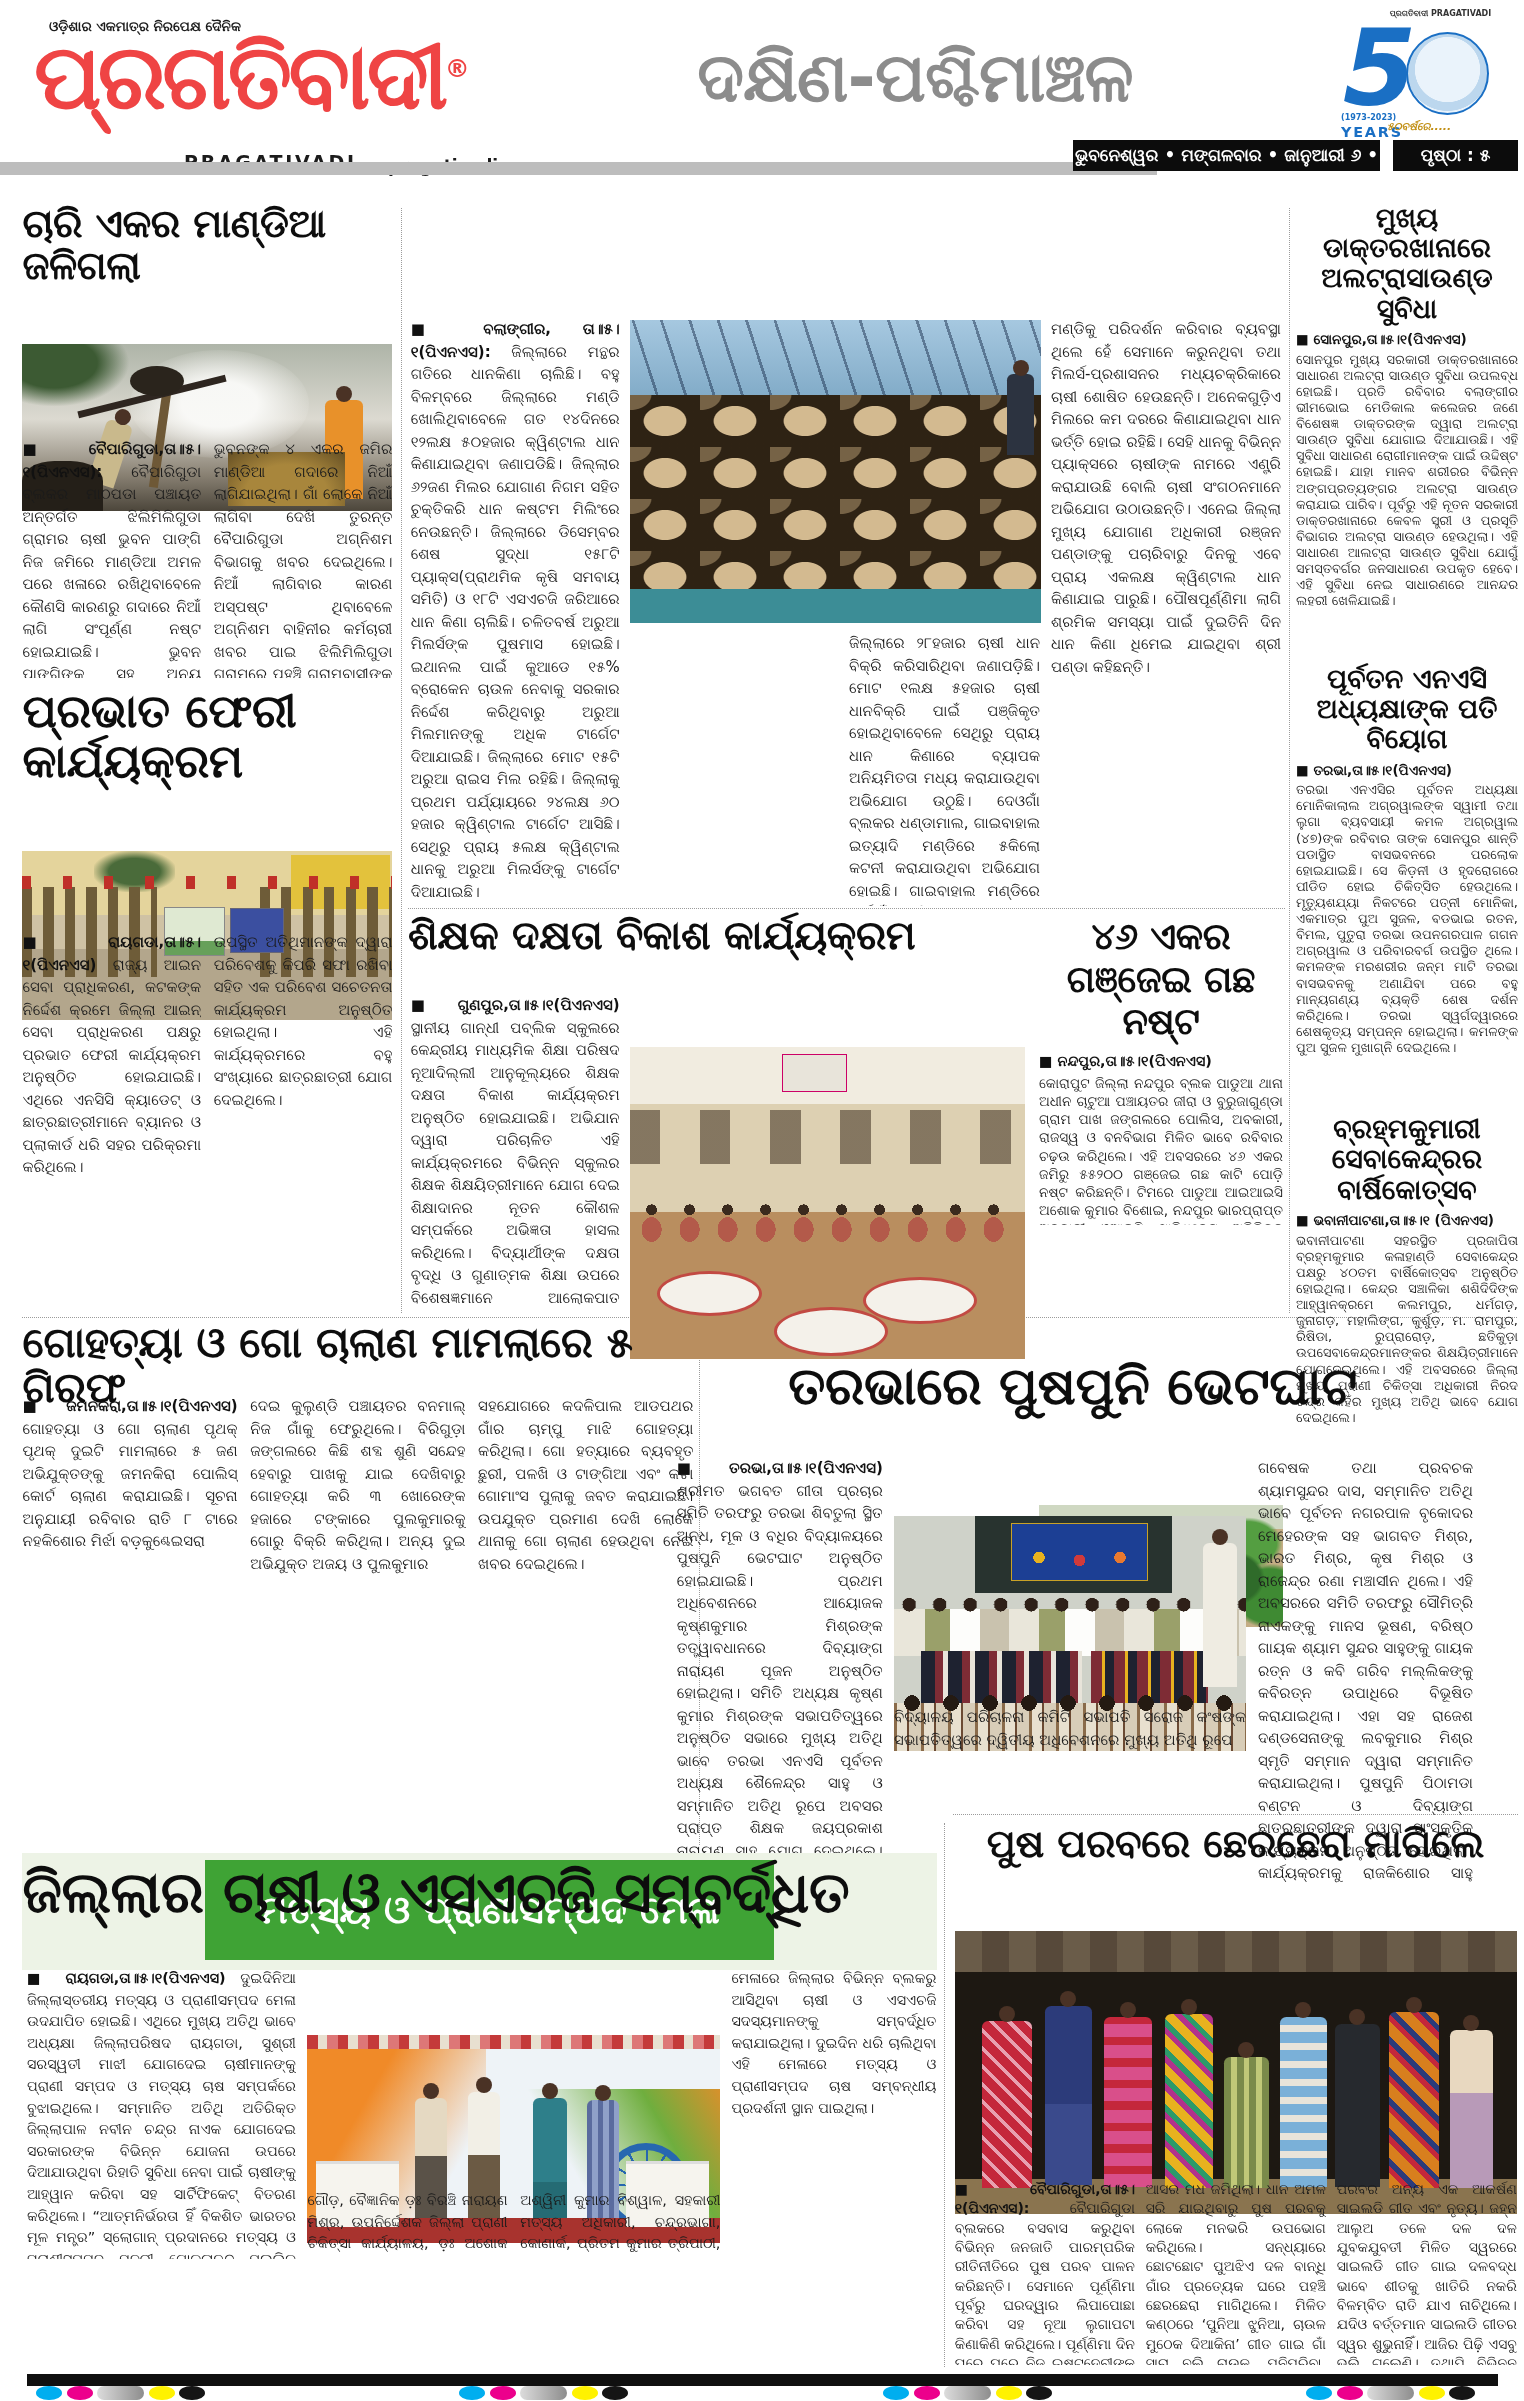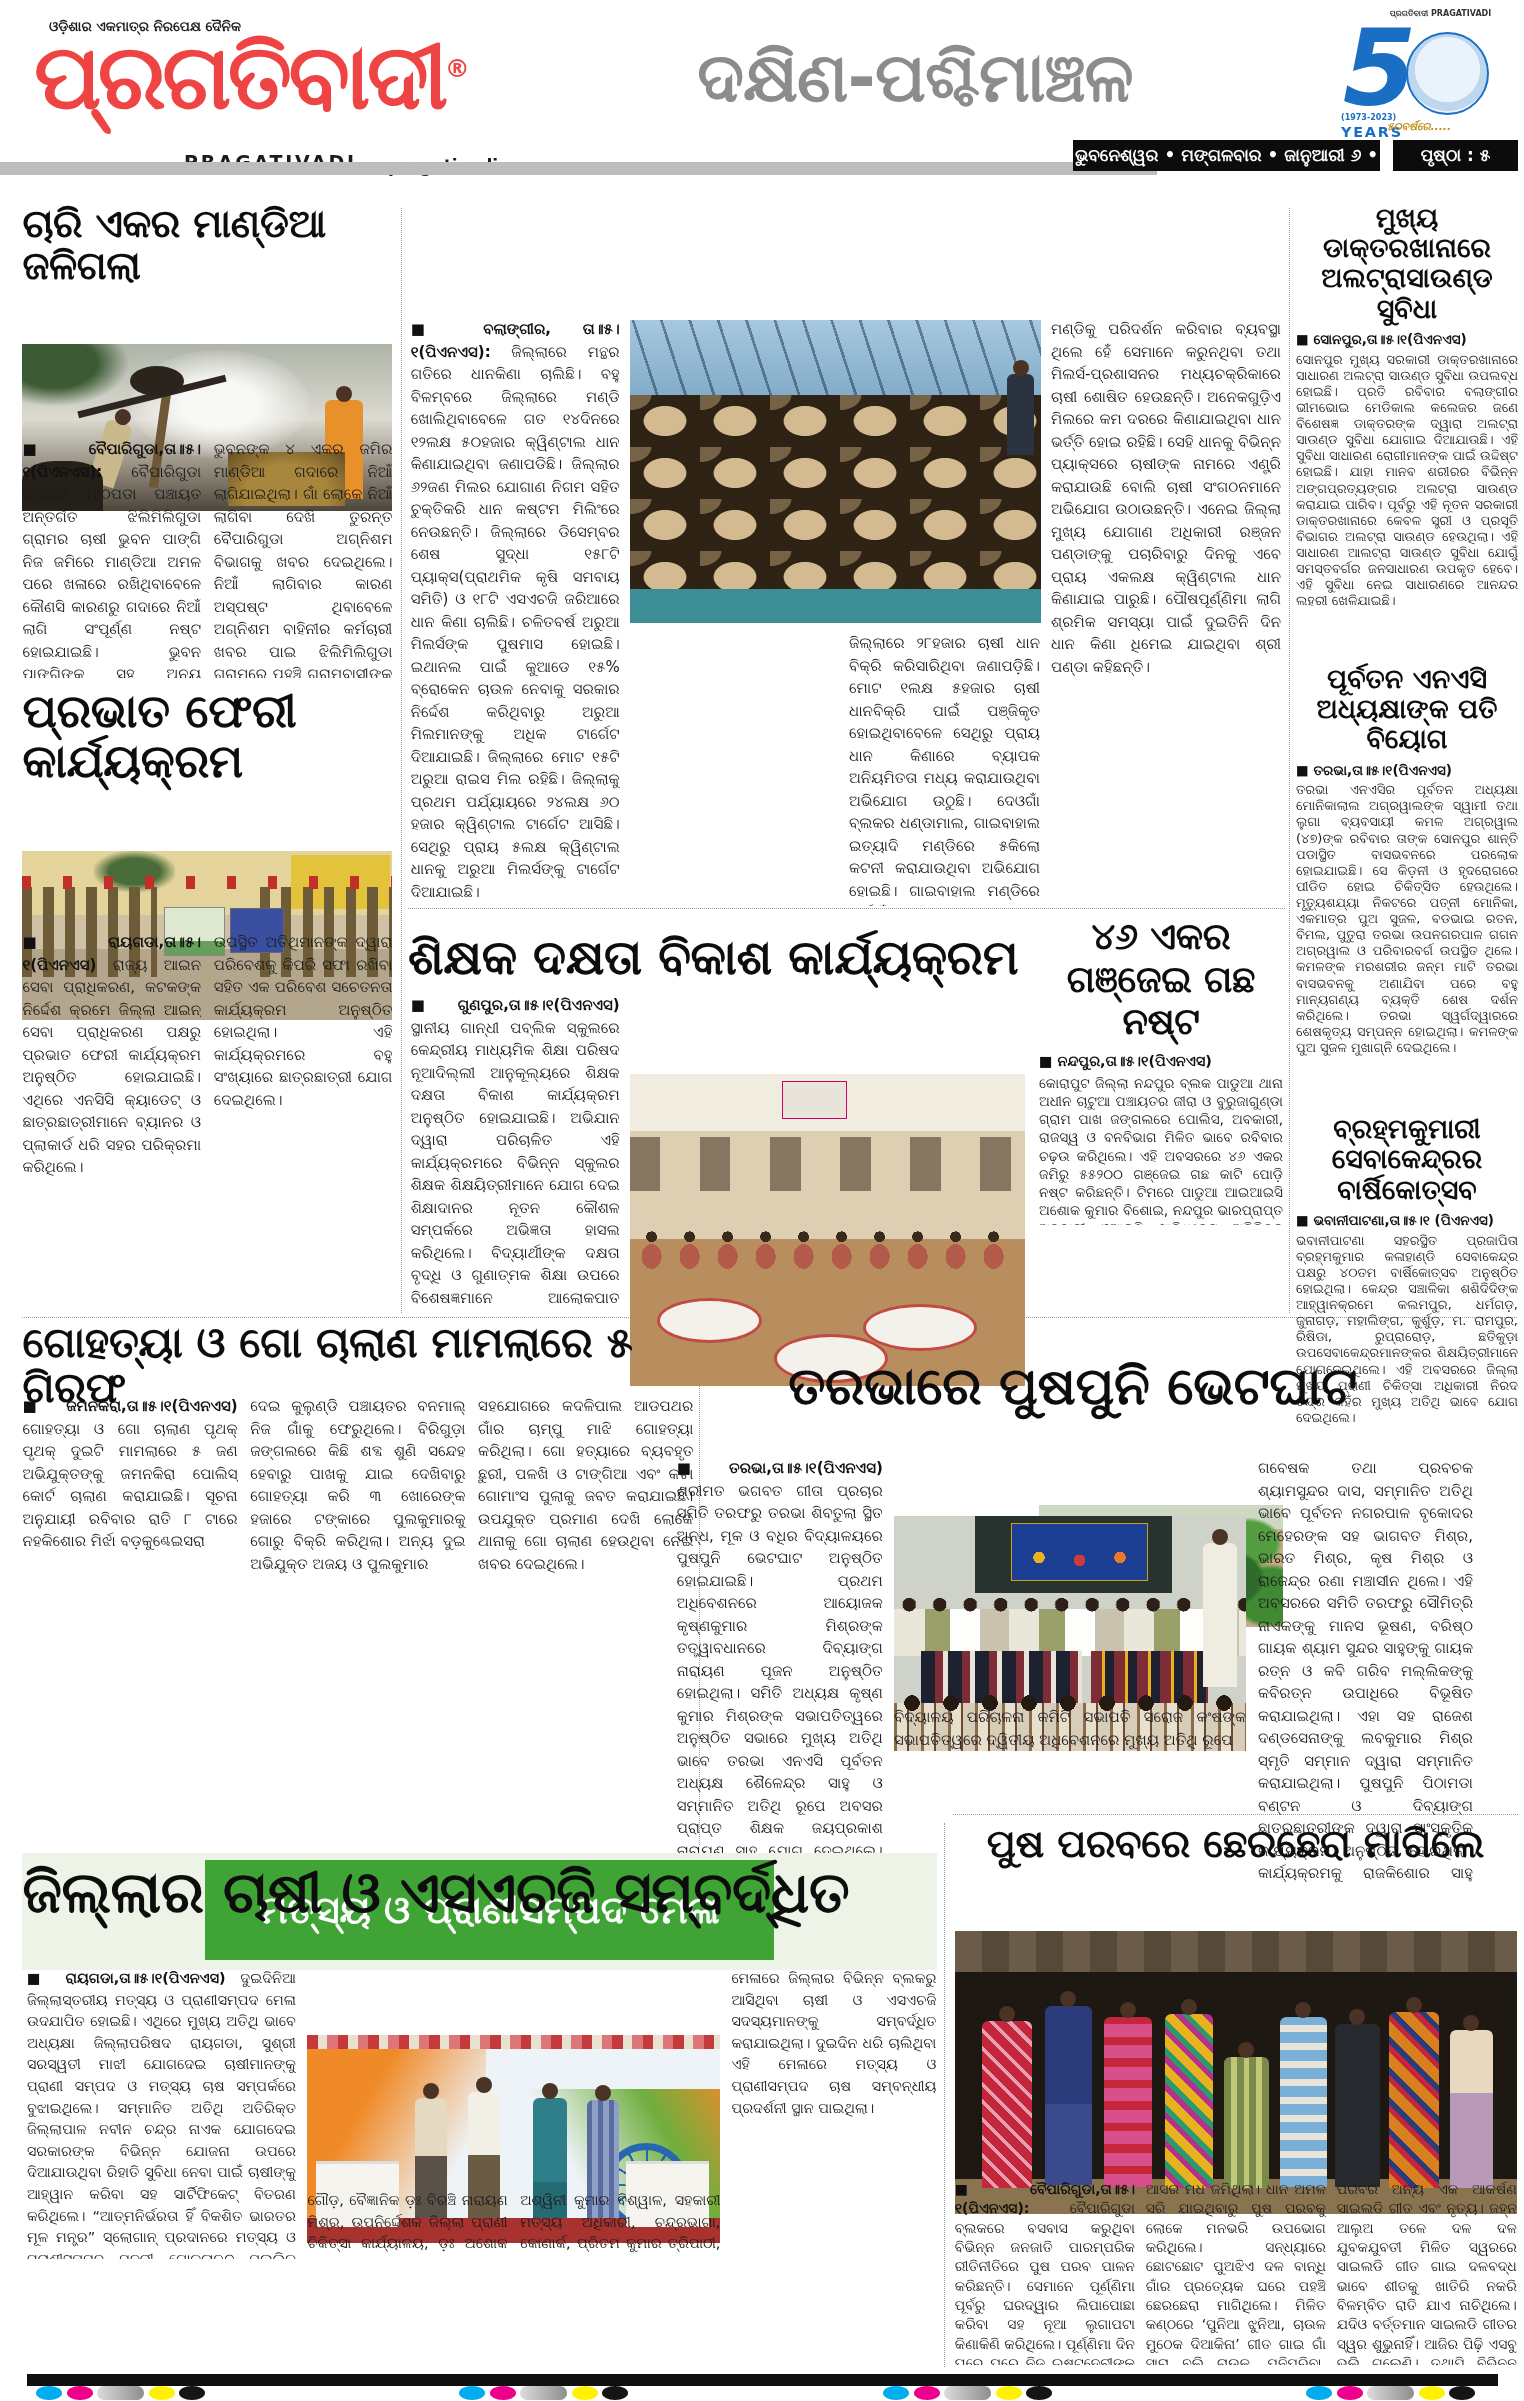--- a/index.html
+++ b/index.html
@@ -112,21 +112,21 @@
       <div class="abs" style="left:0;top:0;width:411px;height:83px;background:repeating-linear-gradient(72deg,rgba(30,50,80,0.5) 0 2.7px,rgba(0,0,0,0) 2.7px 27px);"></div>
       <div class="abs" style="left:0;top:75px;width:411px;height:196px;background-color:#6b5b43;background-image:radial-gradient(ellipse 30.5px 21.5px at 35px 26px,#d3ba90 68%,rgba(20,10,0,0.45) 72%),radial-gradient(ellipse 30.5px 21.5px at 0px 0px,#c6ac80 68%,rgba(20,10,0,0.45) 72%);background-size:70px 52px;"></div>
       <div class="abs" style="left:0;top:269px;width:411px;height:34px;background:#3c8d96;"></div>
       <div class="fig" style="left:377px;top:54px;width:27px;height:81px;background:#2c3340;"></div>
     </div>
     <div class="abs bt" style="left:441px;top:429px;width:191px;height:274px;">ଜିଲ୍ଲାରେ ୨୮ହଜାର ଚାଷୀ ଧାନ ବିକ୍ରି କରିସାରିଥିବା ଜଣାପଡ଼ିଛି। ମୋଟ ୧ଲକ୍ଷ ୫ହଜାର ଚାଷୀ ଧାନବିକ୍ରି ପାଇଁ ପଞ୍ଜିକୃତ ହୋଇଥିବାବେଳେ ସେଥିରୁ ପ୍ରାୟ ଧାନ କିଣାରେ ବ୍ୟାପକ ଅନିୟମିତତା ମଧ୍ୟ କରାଯାଉଥିବା ଅଭିଯୋଗ ଉଠୁଛି। ଦେଓଗାଁ ବ୍ଲକର ଧଣ୍ଡାମାଲ, ଗାଇବାହାଲ ଇତ୍ୟାଦି ମଣ୍ଡିରେ ୫କିଲୋ କଟନୀ କରାଯାଉଥିବା ଅଭିଯୋଗ ହୋଇଛି। ଗାଇବାହାଲ ମଣ୍ଡିରେ ଅର୍ଡାଗାଁର ହୃଷିକେଶ ପଧାନ ନାମକ ଜଣେ ଚାଷୀଙ୍କ ୧୩</div>
     <div class="abs bt" style="left:643px;top:115px;width:230px;height:592px;">ମଣ୍ଡିକୁ ପରିଦର୍ଶନ କରିବାର ବ୍ୟବସ୍ଥା ଥିଲେ ହେଁ ସେମାନେ କରୁନଥିବା ତଥା ମିଲର୍ସ-ପ୍ରଶାସନର ମଧ୍ୟଚକ୍ରିକାରେ ଚାଷୀ ଶୋଷିତ ହେଉଛନ୍ତି। ଅନେକଗୁଡ଼ିଏ ମିଲରେ କମ ଦରରେ କିଣାଯାଇଥିବା ଧାନ ଭର୍ତ୍ତି ହୋଇ ରହିଛି। ସେହି ଧାନକୁ ବିଭିନ୍ନ ପ୍ୟାକ୍ସରେ ଚାଷୀଙ୍କ ନାମରେ ଏଣ୍ଟ୍ରି କରାଯାଉଛି ବୋଲି ଚାଷୀ ସଂଗଠନମାନେ ଅଭିଯୋଗ ଉଠାଉଛନ୍ତି। ଏନେଇ ଜିଲ୍ଲା ମୁଖ୍ୟ ଯୋଗାଣ ଅଧିକାରୀ ରଞ୍ଜନ ପଣ୍ଡାଙ୍କୁ ପଚାରିବାରୁ ଦିନକୁ ଏବେ ପ୍ରାୟ ଏକଲକ୍ଷ କ୍ୱିଣ୍ଟାଲ ଧାନ କିଣାଯାଇ ପାରୁଛି। ପୌଷପୂର୍ଣ୍ଣିମା ଲାଗି ଶ୍ରମିକ ସମସ୍ୟା ପାଇଁ ଦୁଇତିନି ଦିନ ଧାନ କିଣା ଧିମେଇ ଯାଇଥିବା ଶ୍ରୀ ପଣ୍ଡା କହିଛନ୍ତି।</div>
   </div>
 
   <div class="abs" style="left:408px;top:911px;width:621px;height:404px;">
-    <div class="hl" style="font-size:48px;margin-top:21px;">ଶିକ୍ଷକ ଦକ୍ଷତା ବିକାଶ କାର୍ଯ୍ୟକ୍ରମ</div>
+    <div class="hl" style="font-size:40px;margin-top:3px;">ଶିକ୍ଷକ ଦକ୍ଷତା ବିକାଶ କାର୍ଯ୍ୟକ୍ରମ</div>
     <div class="abs bt" style="left:2.7px;top:83px;width:209px;height:316px;"><span class="byl">■ ଗୁଣପୁର,ତା॥୫।୧(ପିଏନଏସ)</span> <span>ସ୍ଥାନୀୟ ଗାନ୍ଧୀ ପବ୍ଲିକ ସ୍କୁଲରେ କେନ୍ଦ୍ରୀୟ ମାଧ୍ୟମିକ ଶିକ୍ଷା ପରିଷଦ ନୂଆଦିଲ୍ଲୀ ଆନୁକୂଲ୍ୟରେ ଶିକ୍ଷକ ଦକ୍ଷତା ବିକାଶ କାର୍ଯ୍ୟକ୍ରମ ଅନୁଷ୍ଠିତ ହୋଇଯାଇଛି। ଅଭିଯାନ ଦ୍ୱାରା ପରିଚାଳିତ ଏହି କାର୍ଯ୍ୟକ୍ରମରେ ବିଭିନ୍ନ ସ୍କୁଲର ଶିକ୍ଷକ ଶିକ୍ଷୟିତ୍ରୀମାନେ ଯୋଗ ଦେଇ ଶିକ୍ଷାଦାନର ନୂତନ କୌଶଳ ସମ୍ପର୍କରେ ଅଭିଜ୍ଞତା ହାସଲ କରିଥିଲେ। ବିଦ୍ୟାର୍ଥୀଙ୍କ ଦକ୍ଷତା ବୃଦ୍ଧି ଓ ଗୁଣାତ୍ମକ ଶିକ୍ଷା ଉପରେ ବିଶେଷଜ୍ଞମାନେ ଆଲୋକପାତ କରିଥିଲେ।</span></div>
     <div class="ph abs" style="left:222px;top:90px;width:395px;height:312px;">
       <div class="abs" style="left:0;top:0;width:395px;height:57px;background:#f1ece0;border-bottom:3.6px solid #b79b72;"></div>
       <div class="abs" style="left:0;top:57px;width:395px;height:108px;background:#ddd0b2;"></div>
       <div class="abs" style="left:0;top:63px;width:395px;height:54px;background:repeating-linear-gradient(90deg,rgba(60,45,30,0.55) 0 30.5px,rgba(0,0,0,0) 30.5px 70px);"></div>
       <div class="abs" style="left:152px;top:7.2px;width:63px;height:36px;background:#e8e4da;border:1.8px solid #c06;"></div>
       <div class="abs" style="left:0;top:165px;width:395px;height:147px;background:#b98e5f;"></div>
       <div class="abs" style="left:9px;top:152px;width:377px;height:63px;background-image:radial-gradient(circle 6.3px at 12.6px 10.8px,#3a2a1e 85%,rgba(0,0,0,0) 86%),radial-gradient(ellipse 11.7px 14.4px at 12.6px 30.5px,#b35a4a 85%,rgba(0,0,0,0) 86%);background-size:38px 63px;"></div>
       <div class="abs" style="left:27px;top:224px;width:99px;height:39px;border-radius:50%;background:#f4f1ea;border:3.6px solid #c24a43;"></div>
       <div class="abs" style="left:233px;top:230px;width:108px;height:41px;border-radius:50%;background:#f4f1ea;border:3.6px solid #c24a43;"></div>

